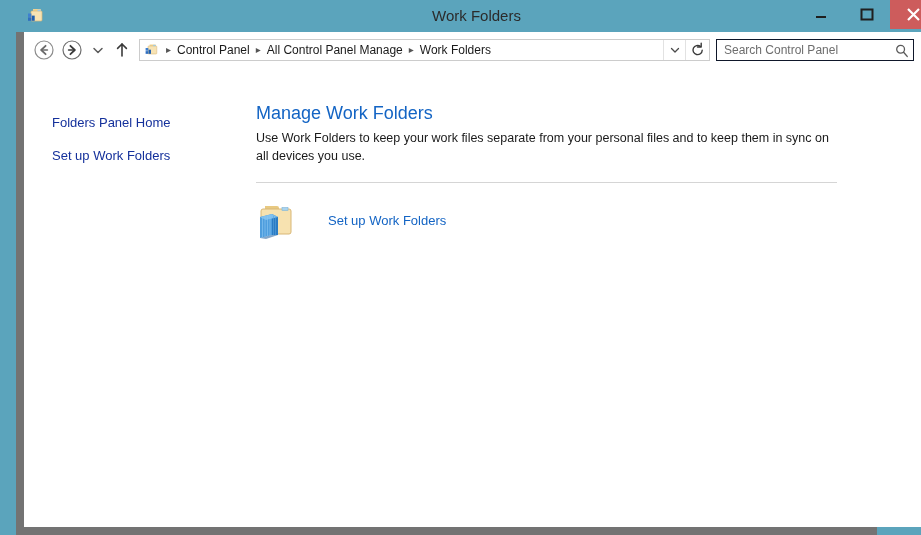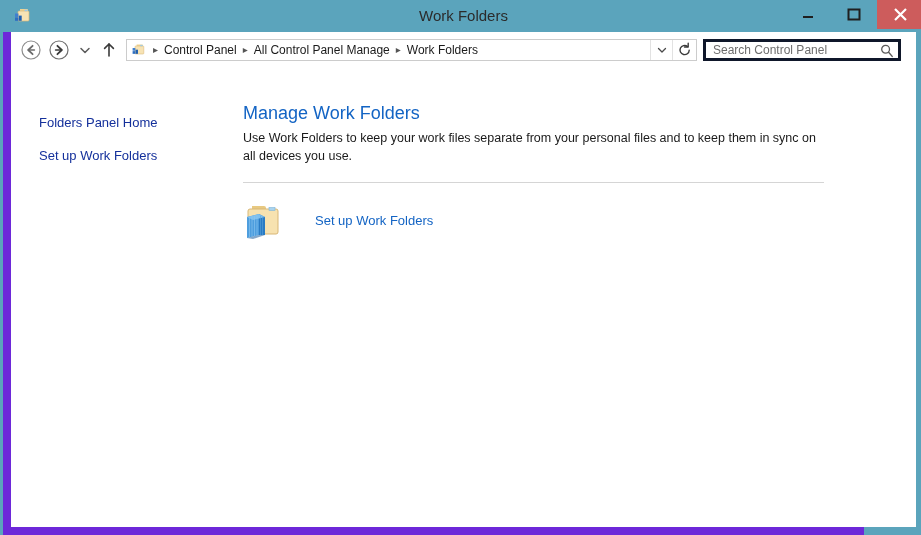--- a/index.html
+++ b/index.html
@@ -10,24 +10,24 @@
     width: 921px;
     height: 535px;
     background: #5ba4bc;
     font-family: "Liberation Sans", sans-serif;
     overflow: hidden;
   }
 
   
   #window {
     position: absolute;
-    left: 3px; top: 0;
+    left: 16px; top: 0;
     width: 861px;
     height: 535px;
-    background: #6d28d9;
+    background: #737373;
     box-sizing: border-box;
   }
 
   
   #titlebar {
     position: absolute;
     left: 0; top: 0;
     width: 921px;
     height: 32px;
     background: #5ba4bc;
@@ -154,21 +154,21 @@
     background: transparent;
     padding: 0;
     cursor: default;
   }
 
   #searchbox {
     position: absolute;
     left: 692px; top: 7px;
     width: 198px;
     height: 22px;
-    border: 3px solid #0f172a;
+    border: 1px solid #0f172a;
     background: #ffffff;
     box-sizing: border-box;
     display: flex;
     align-items: center;
   }
   #search-input {
     flex: 1 1 auto;
     border: none;
     outline: none;
     background: transparent;

